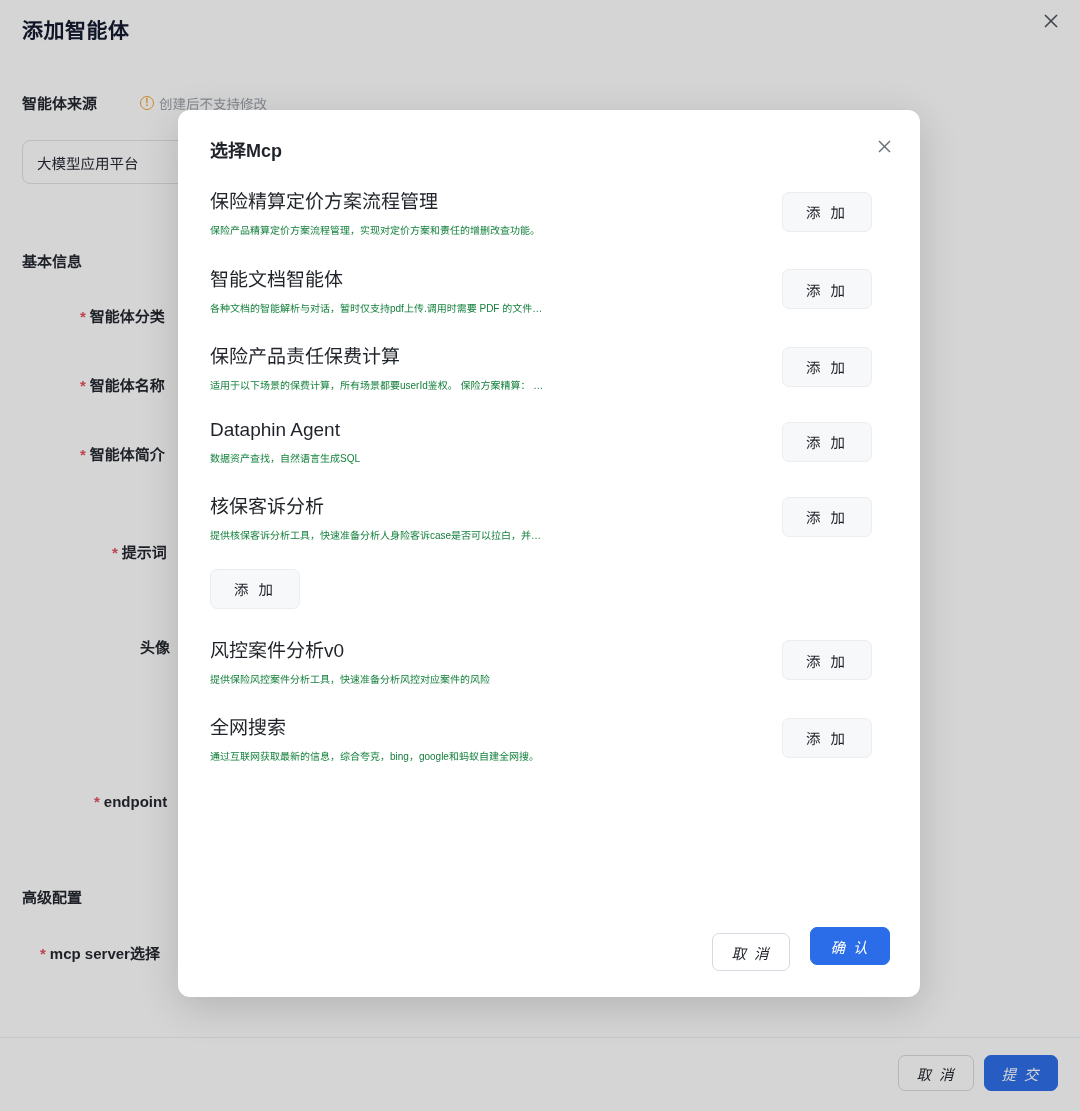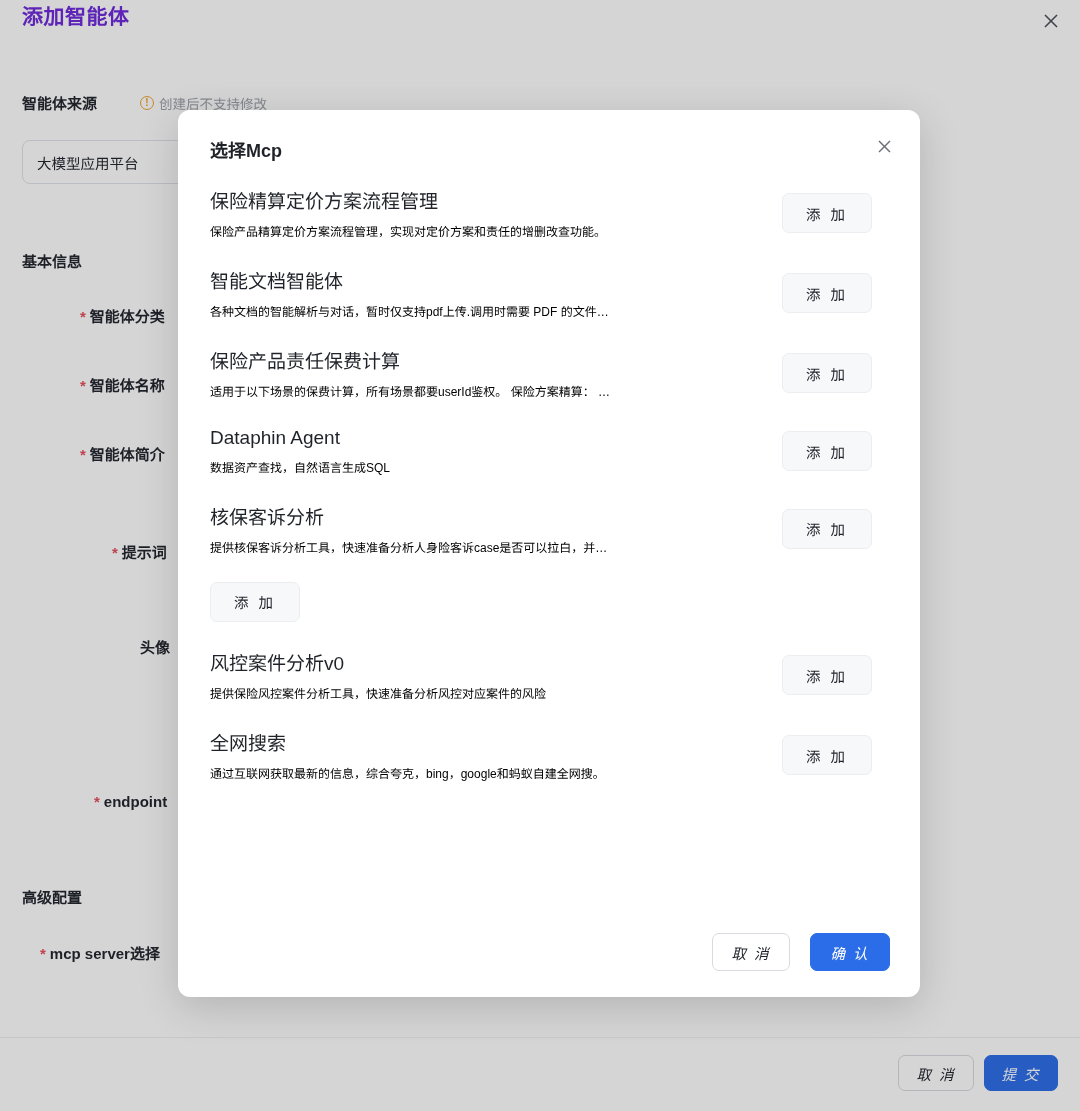--- a/index.html
+++ b/index.html
@@ -18,24 +18,24 @@
   .page {
     position: absolute;
     inset: 0;
     background: #ffffff;
     padding: 0;
   }
 
   .page-title {
     position: absolute;
     left: 22px;
-    top: 0;
+    top: 14px;
     font-size: 21px;
     font-weight: bold;
-    color: #6d28d9;
+    color: #0f172a;
     letter-spacing: 0.5px;
   }
 
   .page-close {
     position: absolute;
     right: 16px;
     top: 8px;
     width: 26px;
     height: 26px;
     color: #4a4f57;
@@ -219,22 +219,22 @@
     gap: 18px;
   }
   .mcp-text { width: 500px; }
   .mcp-name {
     font-size: 19px;
     color: #1f2329;
     margin-bottom: 11px;
     font-weight: normal;
   }
   .mcp-desc {
-    font-size: 12px;
-    color: #000000;
+    font-size: 10px;
+    color: #15803d;
     line-height: 1.35;
     white-space: nowrap;
     overflow: hidden;
     text-overflow: ellipsis;
     width: 497px;
   }
   .add-btn {
     flex: none;
     width: 90px;
     height: 40px;
@@ -261,21 +261,21 @@
   .modal-cancel {
     position: absolute;
     right: 130px;
     top: 22px;
     width: 78px;
     height: 38px;
   }
   .modal-ok {
     position: absolute;
     right: 30px;
-    top: 22px;
+    top: 16px;
     width: 80px;
     height: 38px;
   }
 </style>
 </head>
 <body>
 
 <div class="page">
 
   <div class="page-title">添加智能体</div>

